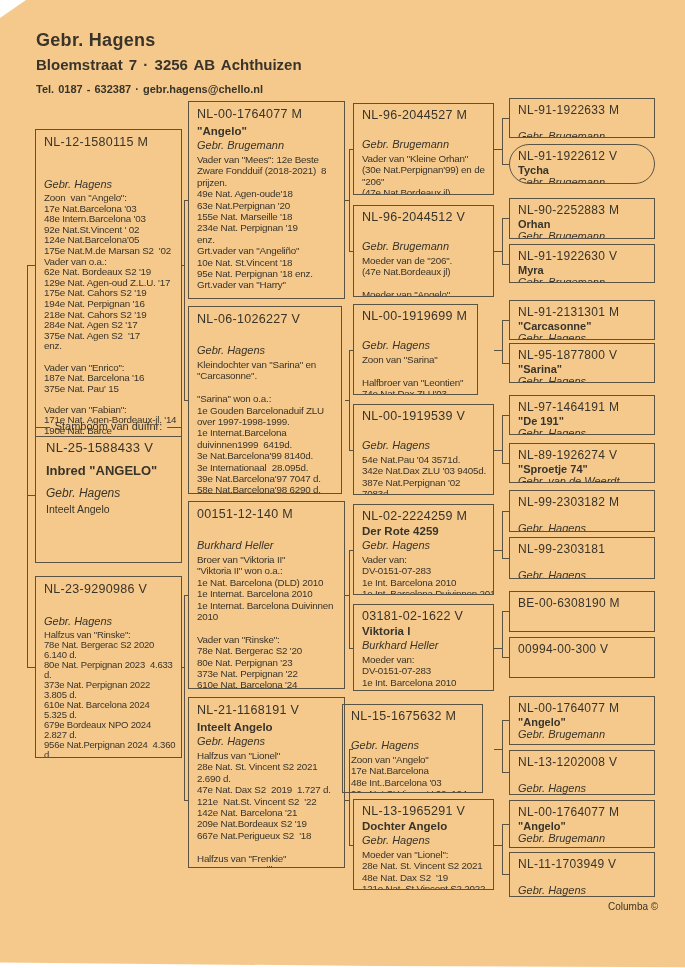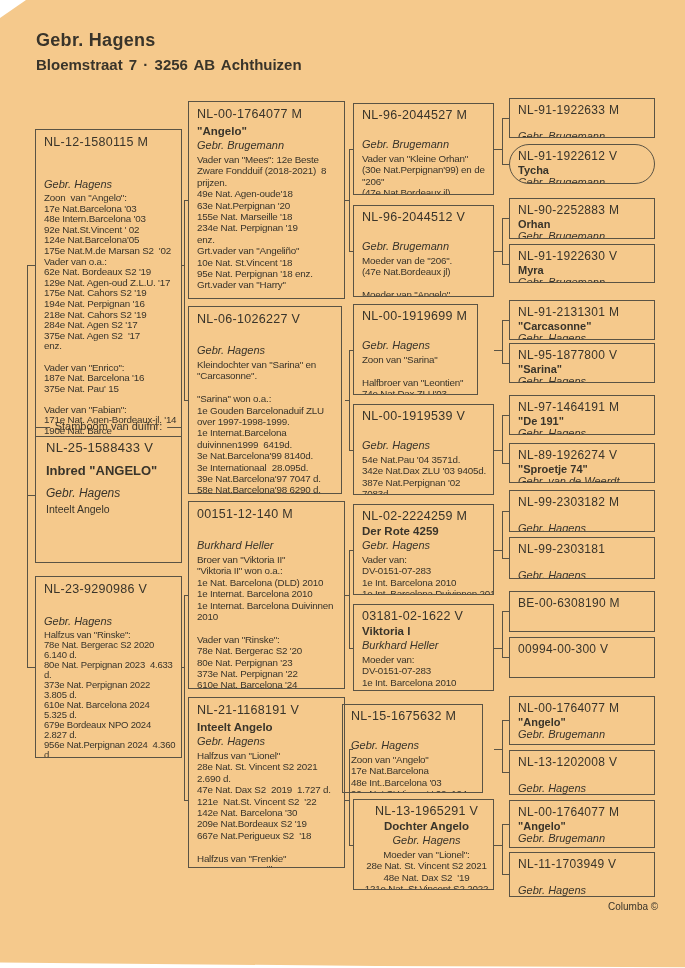--- a/index.html
+++ b/index.html
@@ -63,20 +63,21 @@
 </style>
 </head>
 <body>
 
 <div class="paper" id="paper">
   <div class="corner"></div>
   <div class="bottom-edge"></div>
 
   <div class="hdr-name">Gebr. Hagens</div>
   <div class="hdr-addr">Bloemstraat 7  ·  3256 AB  Achthuizen</div>
+  <div class="hdr-tel">Tel. 0187 - 632387  ·  gebr.hagens@chello.nl</div>
 
   <div class="subject-frame">
     <div class="subject-legend">Stamboom van duifnr:</div>
     <div class="s-ring">NL-25-1588433 V</div>
     <div class="s-name">Inbred "ANGELO"</div>
     <div class="s-breeder">Gebr. Hagens</div>
     <div class="s-note">Inteelt  Angelo</div>
   </div>
 
   <div class="credit">Columba ©</div>
@@ -190,21 +191,21 @@
     <div class="pbox gen2" style="top: 697px; left: 188px; width: 157px; height: 171px;">
       <div class="ring">NL-21-1168191 V</div>
       <div class="pname">Inteelt Angelo</div>
       <div class="breeder">Gebr. Hagens</div>
       <div class="lines">
         <div class="ln">Halfzus van "Lionel"</div>
         <div class="ln">28e Nat. St. Vincent S2 2021</div>
         <div class="ln">2.690 d.</div>
         <div class="ln">47e Nat. Dax S2  2019  1.727 d.</div>
         <div class="ln">121e  Nat.St. Vincent S2  '22</div>
-        <div class="ln">142e Nat. Barcelona '30</div>
+        <div class="ln">142e Nat. Barcelona '21</div>
         <div class="ln">209e Nat.Bordeaux S2 '19</div>
         <div class="ln">667e Nat.Perigueux S2  '18</div>
         <div class="ln"></div>
         <div class="ln">Halfzus van "Frenkie"</div>
         <div class="ln">149e Nat. Marseille '22.</div>
         <div class="ln">272e Nat. Barcelona '21</div>
       </div>
     </div>
     <div class="pbox gen3" style="top: 103px; left: 353px; width: 141px; height: 92px;">
       <div class="ring">NL-96-2044527 M</div>
@@ -276,21 +277,21 @@
       <div class="ring">NL-15-1675632 M</div>
       <div class="pname"></div>
       <div class="breeder">Gebr. Hagens</div>
       <div class="lines">
         <div class="ln">Zoon van "Angelo"</div>
         <div class="ln">17e Nat.Barcelona</div>
         <div class="ln">48e Int..Barcelona '03</div>
         <div class="ln">92e Nat.St.Vincent ' 02  124e</div>
       </div>
     </div>
-    <div class="pbox gen3" style="top: 799px; left: 353px; width: 141px; height: 91px; text-align: center;">
+    <div class="pbox gen3" style="top: 799px; left: 353px; width: 141px; height: 91px;">
       <div class="ring">NL-13-1965291 V</div>
       <div class="pname">Dochter Angelo</div>
       <div class="breeder">Gebr. Hagens</div>
       <div class="lines">
         <div class="ln">Moeder van "Lionel":</div>
         <div class="ln">28e Nat. St. Vincent S2 2021</div>
         <div class="ln">48e Nat. Dax S2  '19</div>
         <div class="ln">121e Nat. St.Vincent S2 2022</div>
       </div>
     </div>

